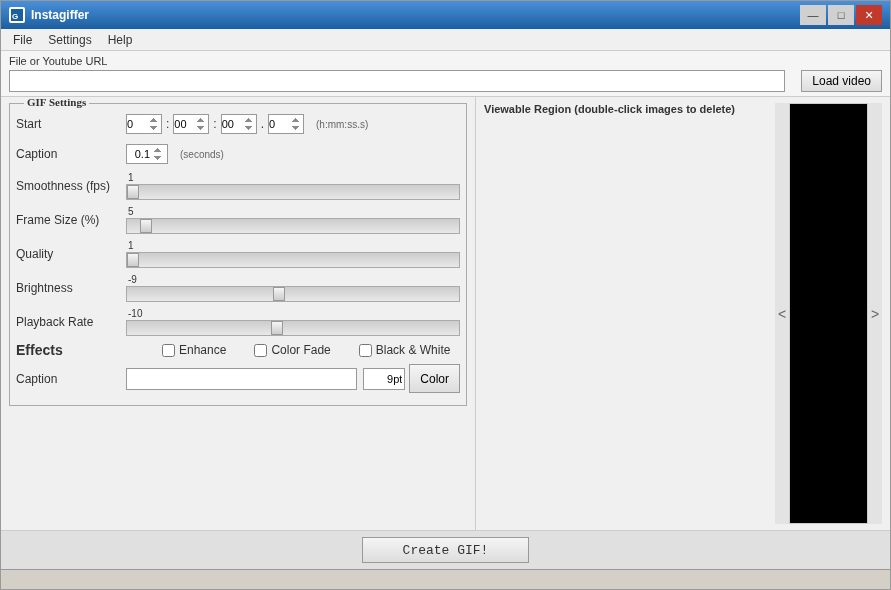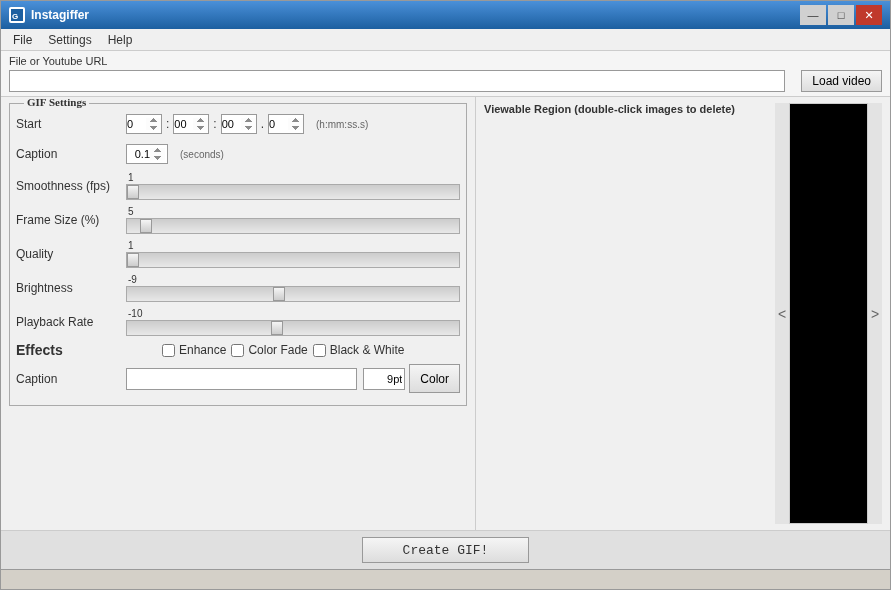--- a/index.html
+++ b/index.html
@@ -208,21 +208,21 @@
     }
     .effects-label {
       width: 110px;
       font-size: 14px;
       color: #333;
       flex-shrink: 0;
       font-weight: bold;
     }
     .checkbox-group {
       display: flex;
-      gap: 5px;
+      gap: 28px;
       align-items: center;
       padding-left: 36px;
     }
     .checkbox-item {
       display: flex;
       align-items: center;
       gap: 4px;
       font-size: 12px;
       color: #333;
     }

